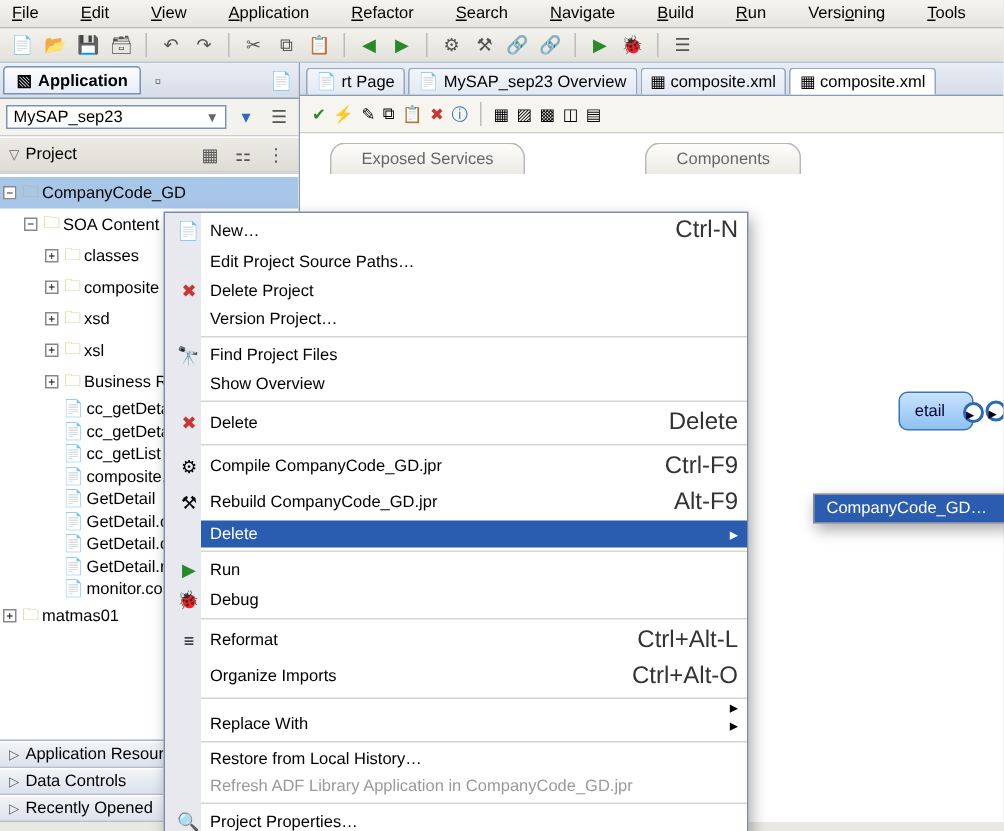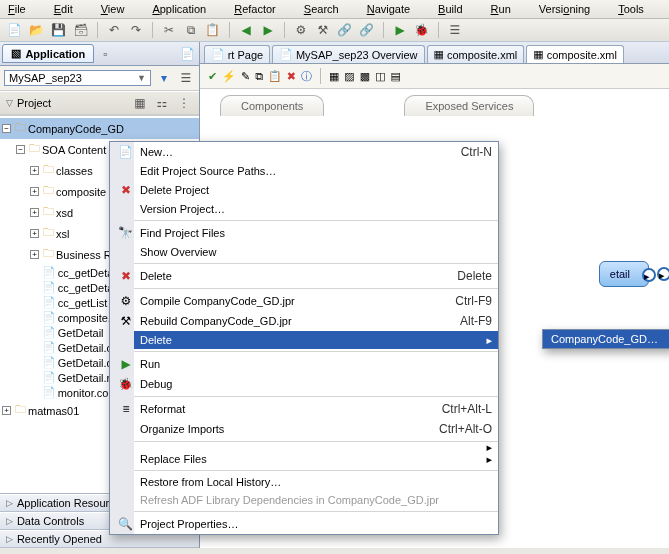--- a/index.html
+++ b/index.html
@@ -31,21 +31,21 @@
 .edtb{display:flex;align-items:center;gap:5px;padding:4px 8px;border-bottom:1px solid #ccc;background:#f6f5f0;}
 .sectabs{display:flex;background:#fff;padding-top:6px;padding-left:20px;gap:80px;}
 .sectab{border:1px solid #b7b7b7;border-bottom:none;border-radius:10px 10px 0 0;padding:4px 20px;color:#666;background:linear-gradient(#fdfdfc,#eceae4);}
 .canvas{flex:1;background:#fff;position:relative;}
 .flowbox{position:absolute;right:20px;top:145px;background:linear-gradient(#c9e2ff,#8ec1f0);border:1px solid #3a74b3;border-radius:6px;padding:6px 18px 6px 10px;color:#003;}
 .port{position:absolute;width:14px;height:14px;border:2px solid #2b6ab0;border-radius:50%;background:#fff;}
 .menu{position:absolute;left:109px;top:141px;width:390px;background:#fff;border:1px solid #7b8ca6;box-shadow:2px 4px 10px rgba(0,0,0,0.35);}
 .menu-inner{border-left:24px solid #e7e9ee;}
 .mitem{display:flex;align-items:center;padding:3px 6px;gap:6px;position:relative;}
 .mitem .lbl{flex:1;}
-.mitem .sc{color:#333;font-size:12px;}
+.mitem .sc{color:#333;font-size:16px;}
 .mitem.disabled{color:#9a9a9a;}
 .mitem.hl{background:#2a5db0;color:#fff;}
 .mdiv{height:1px;background:#d5d5d5;margin:2px 0;}
 .submenu{position:absolute;left:498px;top:329px;width:132px;background:#fdba74;border:1px solid #7b8ca6;box-shadow:2px 4px 10px rgba(0,0,0,0.35);margin-left:44px;}
 .submenu .mitem{padding:3px 8px;}
 .micon{width:16px;text-align:center;font-size:12px;margin-left:-22px;}
 .arrow{position:absolute;right:6px;}
 .chev{font-size:9px;color:#666;}
 </style>
 </head>
@@ -244,22 +244,22 @@
       <span style="color:#c33">✖</span>
       <span style="color:#2e6bc4">ⓘ</span>
       <div class="sep"></div>
       <span>▦</span>
       <span>▨</span>
       <span>▩</span>
       <span>◫</span>
       <span>▤</span>
     </div>
     <div class="sectabs">
+      <div class="sectab"><span>Exposed Services</span></div>
       <div class="sectab"><span>Components</span></div>
-      <div class="sectab"><span>Exposed Services</span></div>
     </div>
     <div class="canvas">
       <div class="flowbox">
         <span>etail</span>
         <div class="port" style="right:-8px;top:6px">▸</div>
       </div>
       <div class="port" style="right:-2px;top:151px">▸</div>
     </div>
   </div>
 </div>
@@ -327,29 +327,29 @@
       </div>
   <div class="mitem">
         <span class="lbl">Organize Imports</span>
         <span class="sc">Ctrl+Alt-O</span>
       </div>
   <div class="mdiv"></div>
   <div class="mitem">
         <span class="arrow">▸</span>
       </div>
   <div class="mitem">
-        <span class="lbl">Replace Files</span>
+        <span class="lbl">Replace With</span>
         <span class="arrow">▸</span>
       </div>
   <div class="mdiv"></div>
   <div class="mitem">
         <span class="lbl">Restore from Local History…</span>
       </div>
   <div class="mitem disabled">
-        <span class="lbl">Refresh ADF Library Dependencies in CompanyCode_GD.jpr</span>
+        <span class="lbl">Refresh ADF Library Application in CompanyCode_GD.jpr</span>
       </div>
   <div class="mdiv"></div>
   <div class="mitem">
         <span class="micon">🔍</span>
         <span class="lbl">Project Properties…</span>
       </div>
  </div>
 </div>
 
 <div class="submenu">

